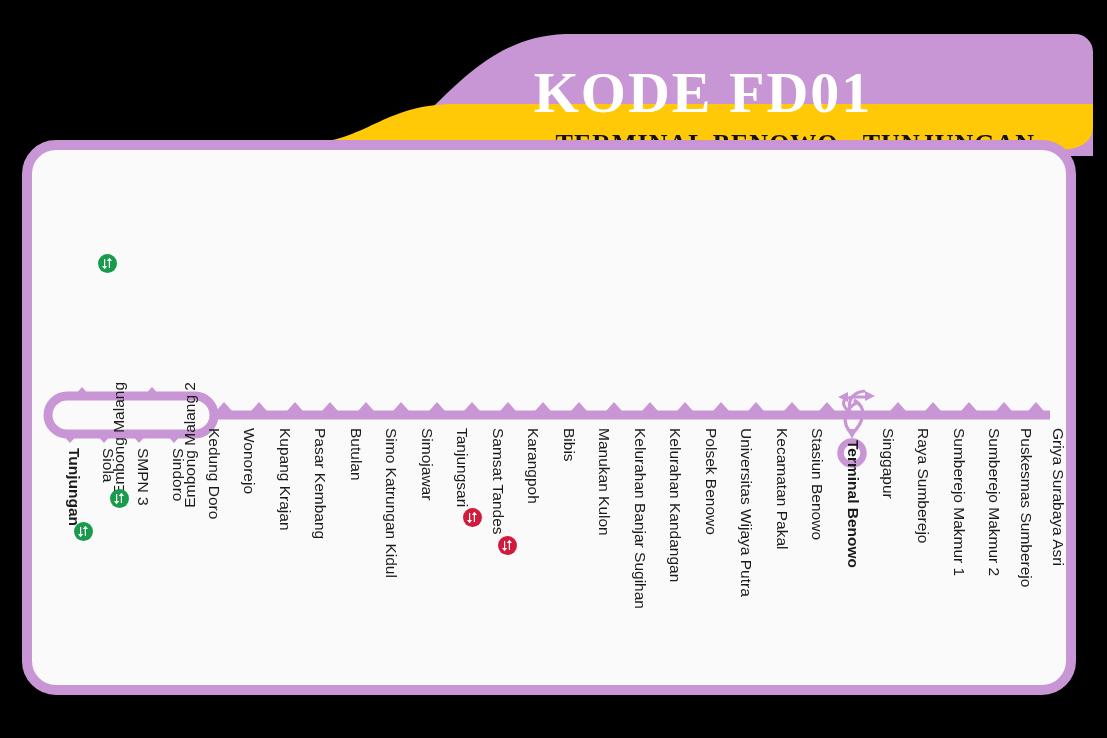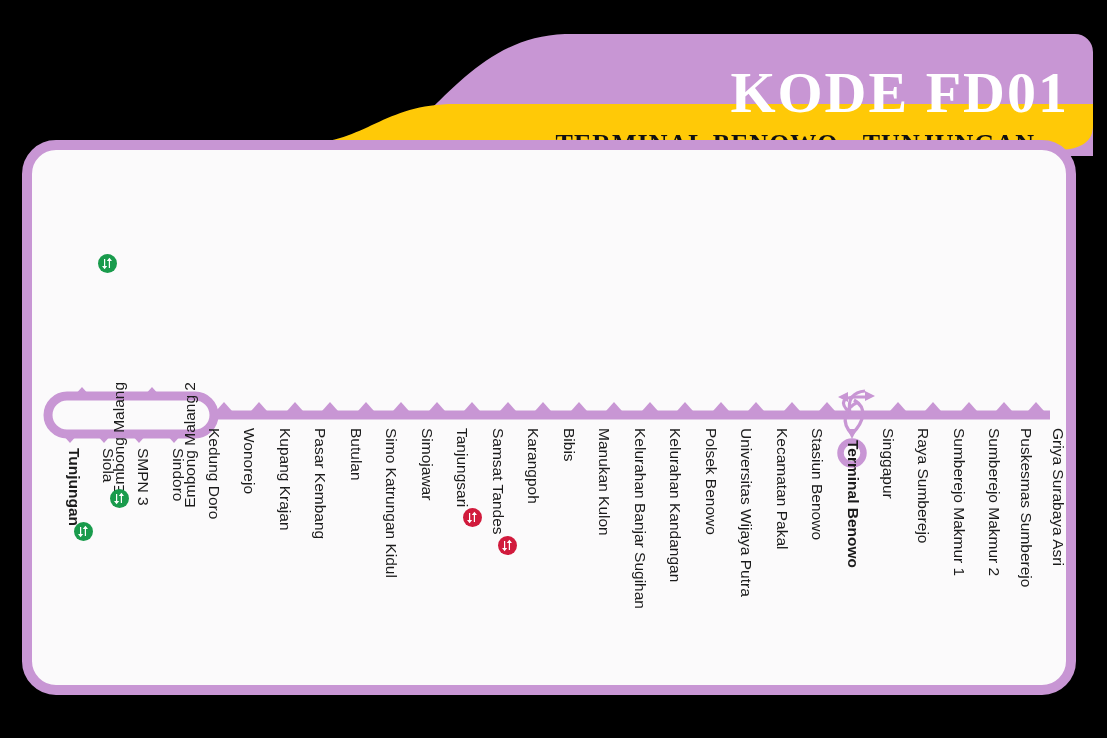--- a/index.html
+++ b/index.html
@@ -3,21 +3,21 @@
 <meta charset="utf-8">
 <style>
   html,body{margin:0;padding:0;background:#000;}
   body{width:1107px;height:738px;overflow:hidden;font-family:"Liberation Sans",sans-serif;}
   #root{position:relative;width:1107px;height:738px;background:#000;}
 
   
   .header{position:absolute;left:305px;top:28px;width:788px;height:128px;}
   .hdr-svg{position:absolute;left:0;top:0;}
   .hdr-title{
-    position:absolute;left:4px;top:36px;width:760px;text-align:right;
+    position:absolute;left:18px;top:36px;width:760px;text-align:center;
     font-family:"Liberation Serif",serif;font-weight:bold;font-size:58px;
     color:#fff;letter-spacing:2px;line-height:58px;
   }
   .hdr-sub{
     position:absolute;left:0;top:103px;width:730px;text-align:right;
     font-family:"Liberation Serif",serif;font-weight:bold;font-size:26px;
     color:#111;letter-spacing:1px;line-height:26px;
   }
 
   

